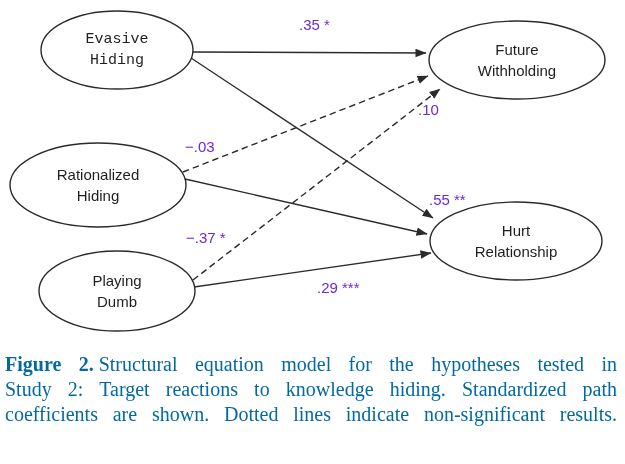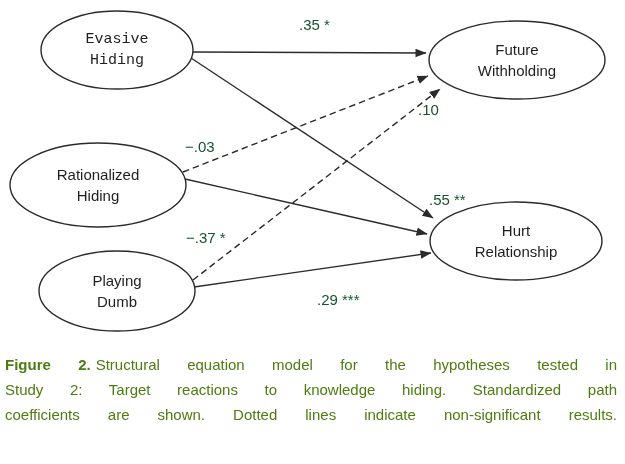--- a/index.html
+++ b/index.html
@@ -19,30 +19,30 @@
     position:absolute;
     display:flex; align-items:center; justify-content:center;
     text-align:center;
     white-space:pre-line;
     font-size:15px; line-height:21px;
     color:#1f1f1f;
   }
   .coef {
     position:absolute;
     font-size:15px; line-height:15px;
-    color:#14532d;
+    color:#6d28d9;
     white-space:nowrap;
     text-align:center;
   }
   .caption {
     position:absolute;
     left:5px; top:352px; width:612px;
-    font-family:Liberation Sans, sans-serif;
-    font-size:15px; line-height:25px;
-    color:#4d7c0f;
+    font-family:Liberation Serif, serif;
+    font-size:20px; line-height:25px;
+    color:#0369a1;
   }
   .cap-line.jline { text-align:justify; text-align-last:justify; }
   .cap-bold { font-weight:bold; margin-right:5px; }
   .cap-italic { font-style:italic; }
 </style>
 </head>
 <body>
 
 <div class="page">
 
@@ -76,21 +76,21 @@
   <div class="node-label" style="left:429px; top:21px; width:176px; height:78px;">Future
 Withholding</div>
   <div class="node-label" style="left:430px; top:202px; width:172px; height:78px;">Hurt
 Relationship</div>
 
   <span class="coef" style="left:299px; top:17px;">.35 *</span>
   <span class="coef" style="left:429px; top:192px;">.55 **</span>
   <span class="coef" style="left:185px; top:139px;">−.03</span>
   <span class="coef" style="left:186px; top:190px;margin-top:40px;">−.37 *</span>
   <span class="coef" style="left:418px; top:102px;">.10</span>
-  <span class="coef" style="left:317px; top:280px;margin-top:12px;">.29 ***</span>
+  <span class="coef" style="left:317px; top:280px;">.29 ***</span>
 
   <div class="caption">
     <div class="cap-line jline"><span class="cap-bold">Figure 2.</span><span>Structural equation model for the hypotheses tested in</span></div>
     <div class="cap-line jline">Study 2: Target reactions to knowledge hiding. Standardized path</div>
     <div class="cap-line jline">coefficients are shown. Dotted lines indicate non-significant results.</div>
   </div>
 
 </div>
 
 </body></html>

